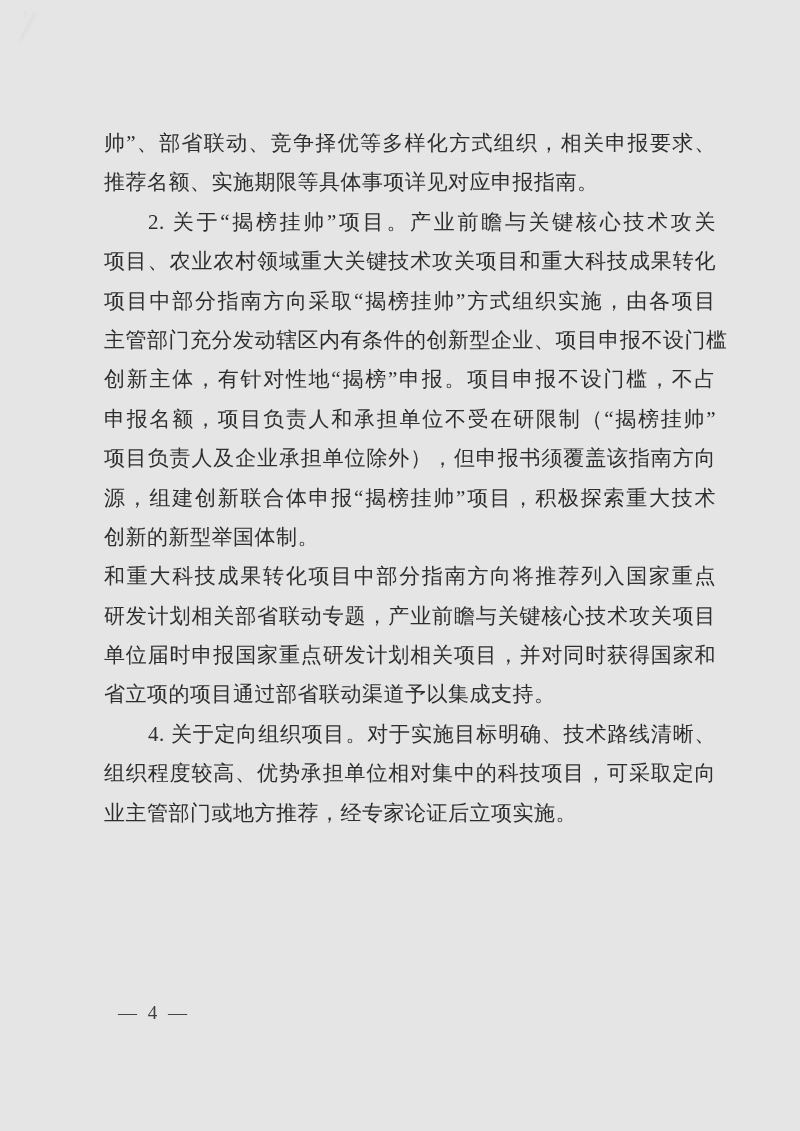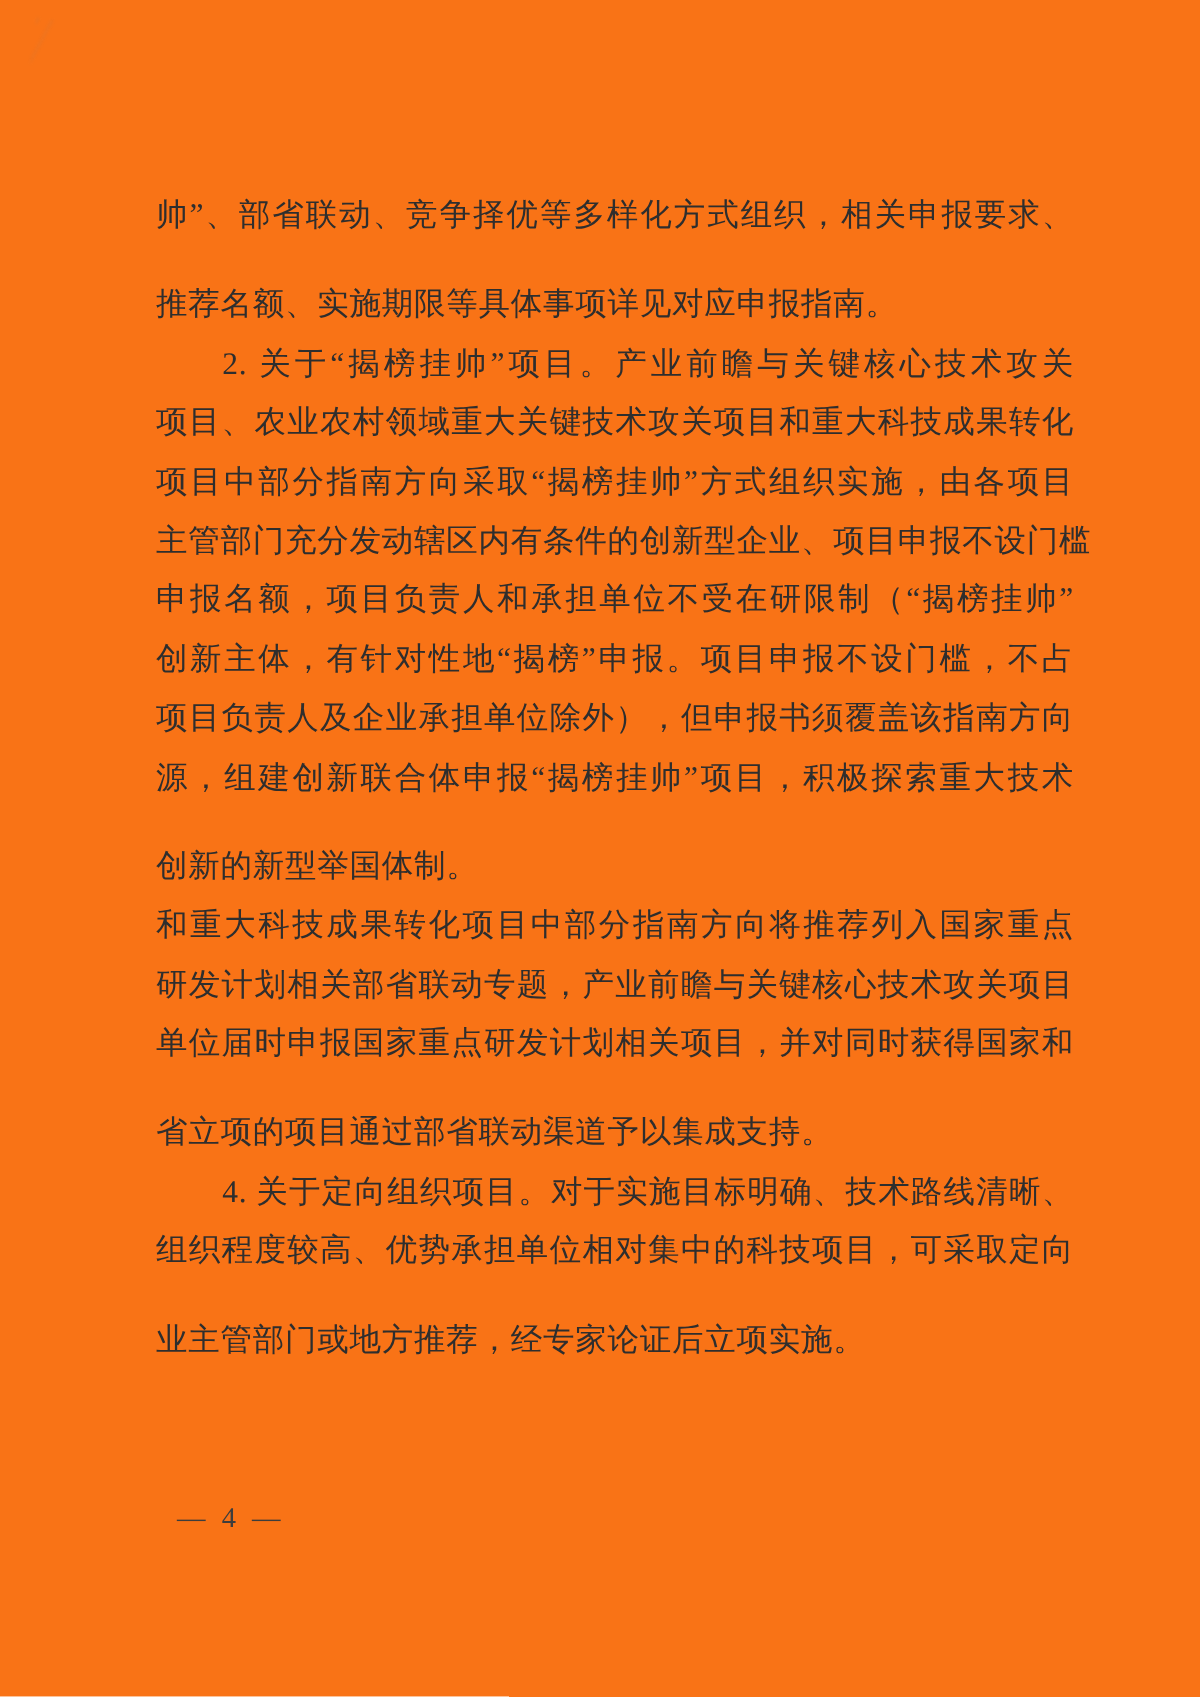--- a/index.html
+++ b/index.html
@@ -35,50 +35,49 @@
     font-size: 21px;
     line-height: 39.4px;
     height: 39.4px;
     text-align: justify;
     text-align-last: justify;
     white-space: nowrap;
     letter-spacing: 0.5px;
   }
   .line.para-end {
     text-align-last: left;
-    margin-top: 20px;
   }
   .line.indent {
     text-indent: 2.1em;
   }
   .page-number {
     position: absolute;
     left: 118px;
     top: 998px;
     font-size: 19px;
     line-height: 30px;
     color: #3d3d3d;
     letter-spacing: 3px;
     font-family: "Liberation Serif", "DejaVu Serif", serif;
   }
 </style>
 </head>
 <body>
 
-<div class="page" style="background: #f97316;">
+<div class="page" style="background: #e5e5e5;">
   <div class="artifact"></div>
   <div class="text-block" id="text-block" style="color: rgb(46, 46, 46);">
       <div class="line">帅”、部省联动、竞争择优等多样化方式组织，相关申报要求、</div>
       <div class="line para-end">推荐名额、实施期限等具体事项详见对应申报指南。</div>
       <div class="line indent">2. 关于“揭榜挂帅”项目。产业前瞻与关键核心技术攻关</div>
       <div class="line">项目、农业农村领域重大关键技术攻关项目和重大科技成果转化</div>
       <div class="line">项目中部分指南方向采取“揭榜挂帅”方式组织实施，由各项目</div>
       <div class="line">主管部门充分发动辖区内有条件的创新型企业、项目申报不设门槛</div>
+      <div class="line">创新主体，有针对性地“揭榜”申报。项目申报不设门槛，不占</div>
       <div class="line">申报名额，项目负责人和承担单位不受在研限制（“揭榜挂帅”</div>
-      <div class="line">创新主体，有针对性地“揭榜”申报。项目申报不设门槛，不占</div>
       <div class="line">项目负责人及企业承担单位除外），但申报书须覆盖该指南方向</div>
       <div class="line">源，组建创新联合体申报“揭榜挂帅”项目，积极探索重大技术</div>
       <div class="line para-end">创新的新型举国体制。</div>
       <div class="line">和重大科技成果转化项目中部分指南方向将推荐列入国家重点</div>
       <div class="line">研发计划相关部省联动专题，产业前瞻与关键核心技术攻关项目</div>
       <div class="line">单位届时申报国家重点研发计划相关项目，并对同时获得国家和</div>
       <div class="line para-end">省立项的项目通过部省联动渠道予以集成支持。</div>
       <div class="line indent">4. 关于定向组织项目。对于实施目标明确、技术路线清晰、</div>
       <div class="line">组织程度较高、优势承担单位相对集中的科技项目，可采取定向</div>
       <div class="line para-end">业主管部门或地方推荐，经专家论证后立项实施。</div>

